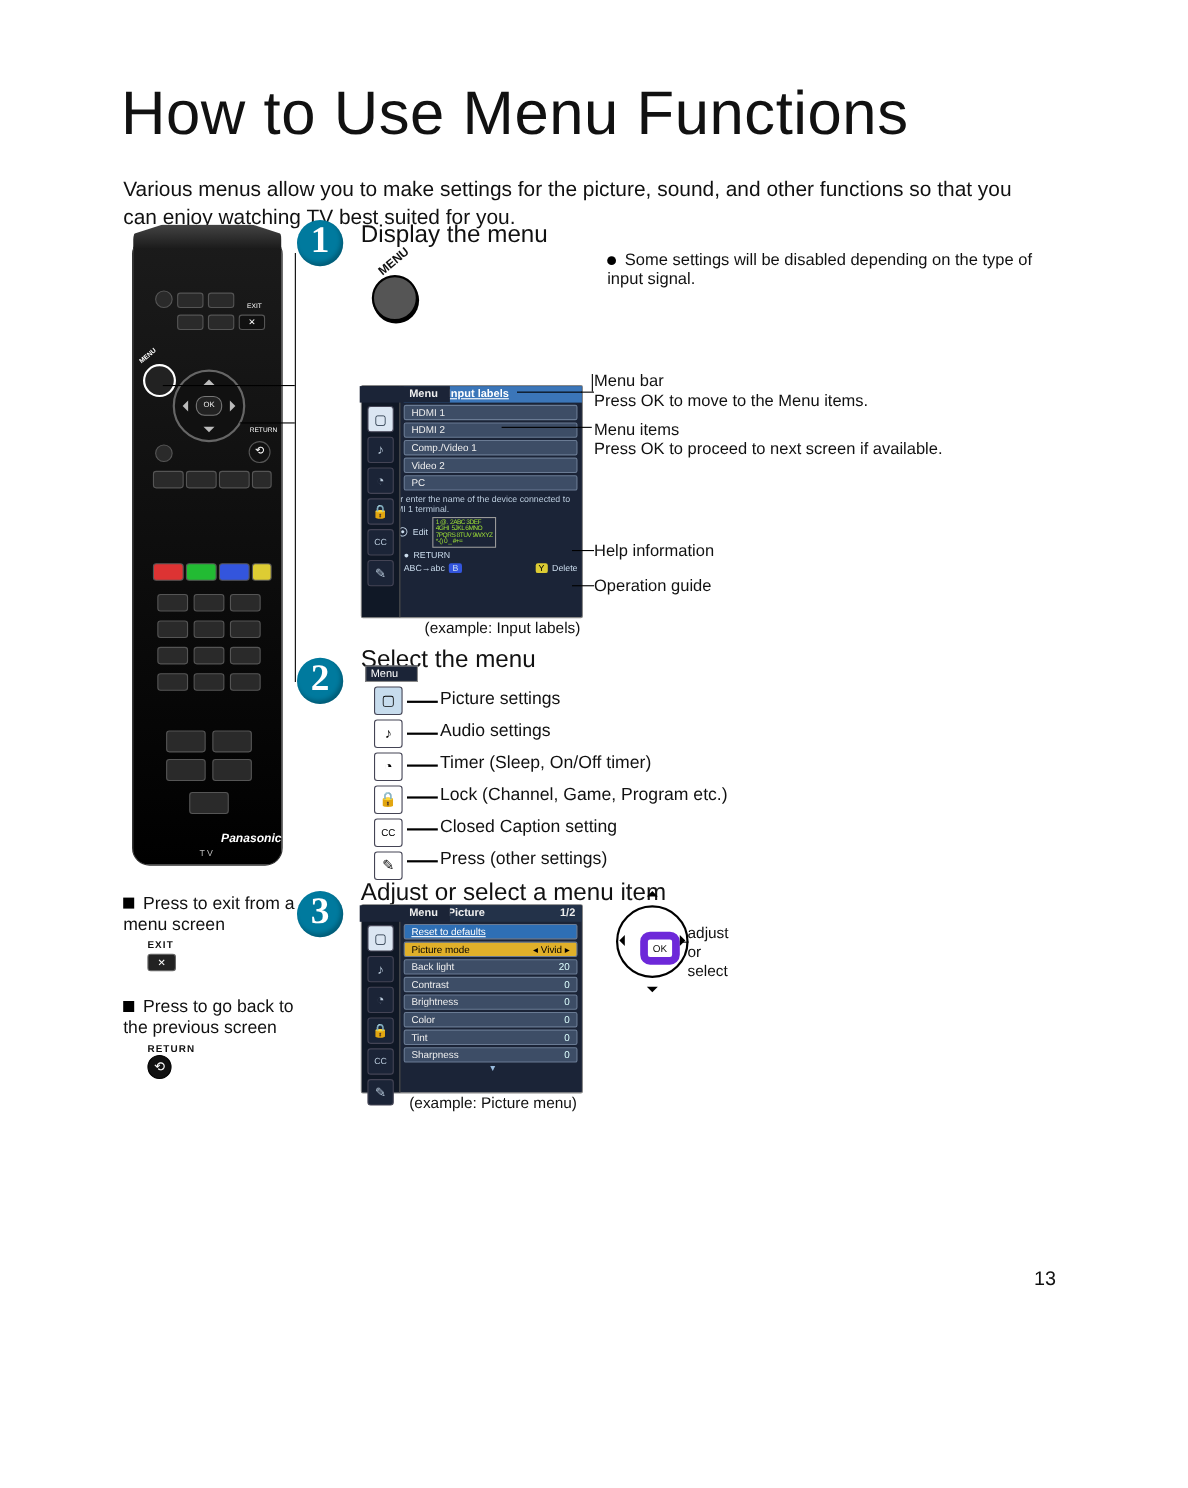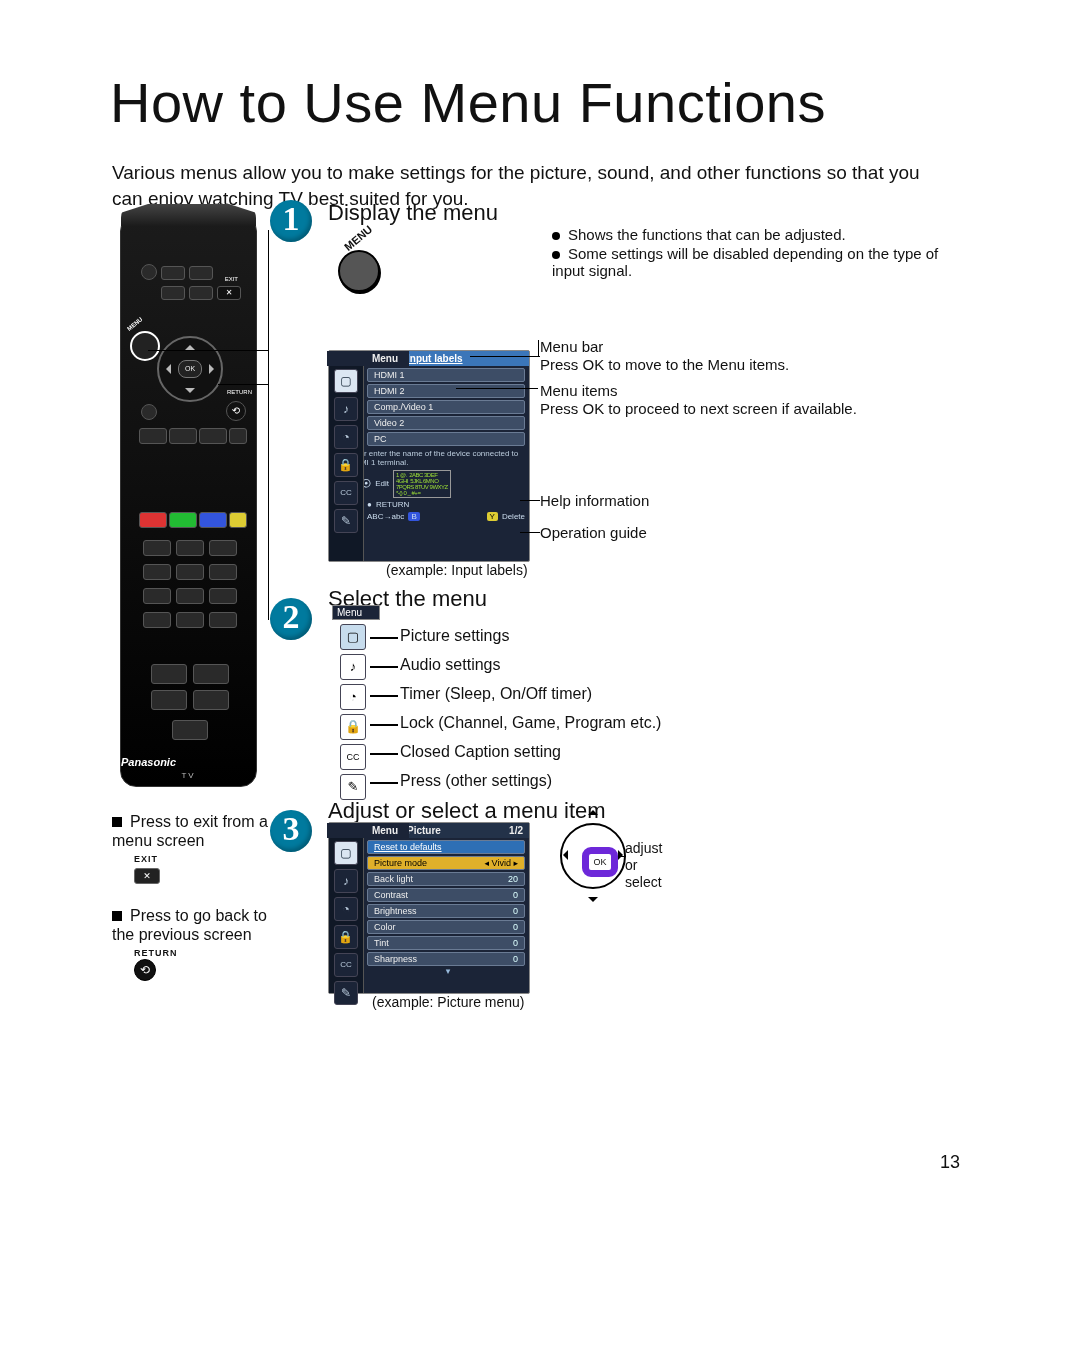--- a/index.html
+++ b/index.html
@@ -80,21 +80,21 @@
     position:absolute;left:5px;top:105px;color:#fff;font-size:6px;
     transform:rotate(-40deg);font-weight:bold;
   }
   .ret{
     position:absolute;right:10px;top:185px;width:18px;height:18px;border-radius:50%;
     background:#111;border:1px solid #555;color:#fff;font-size:10px;line-height:18px;text-align:center;
   }
   .ret-lbl{position:absolute;right:4px;top:173px;color:#fff;font-size:6px;}
   .exit-lbl{position:absolute;right:18px;top:60px;color:#fff;font-size:6px;}
   .brand{
-    position:absolute;left:0;right:0;bottom:18px;text-align:left;
+    position:absolute;left:0;right:0;bottom:18px;text-align:right;
     color:#fff;font-size:11px;font-weight:bold;font-style:italic;
   }
   .brand-sub{position:absolute;left:0;right:0;bottom:6px;text-align:center;color:#bbb;font-size:8px;letter-spacing:2px;}
   
   .step{
     position:absolute;width:42px;height:42px;border-radius:50%;
     background:var(--accent);color:#fff;font-size:34px;font-weight:700;
     text-align:center;line-height:38px;font-family:Georgia,serif;
     box-shadow:inset -2px -3px 4px rgba(0,0,0,.25);
   }
@@ -255,21 +255,20 @@
 
   <div class="step" style="left:270px;top:200px;">1</div>
   <div class="heading" style="left:328px;top:200px;">Display the menu</div>
 
   <div class="keycap">
     <div class="lbl">MENU</div>
     <div class="cap"></div>
   </div>
 
   <div class="note-list" style="left:552px;top:226px;right:115px;">
-    <div><span class="bullet"></span><span>Shows the functions that can be adjusted.</span></div>
     <div style="margin-top:2px;"><span class="bullet"></span><span>Some settings will be disabled depending on the type of input signal.</span></div>
   </div>
 
   <div class="sub-label" style="left:328px;top:328px;margin-top:26px;">Menu structure</div>
 
   <div class="osd" style="left:328px;top:350px;height:210px;">
     <div class="iconcol">
       <div class="ico sel">▢</div>
       <div class="ico">♪</div>
       <div class="ico">◔</div>

